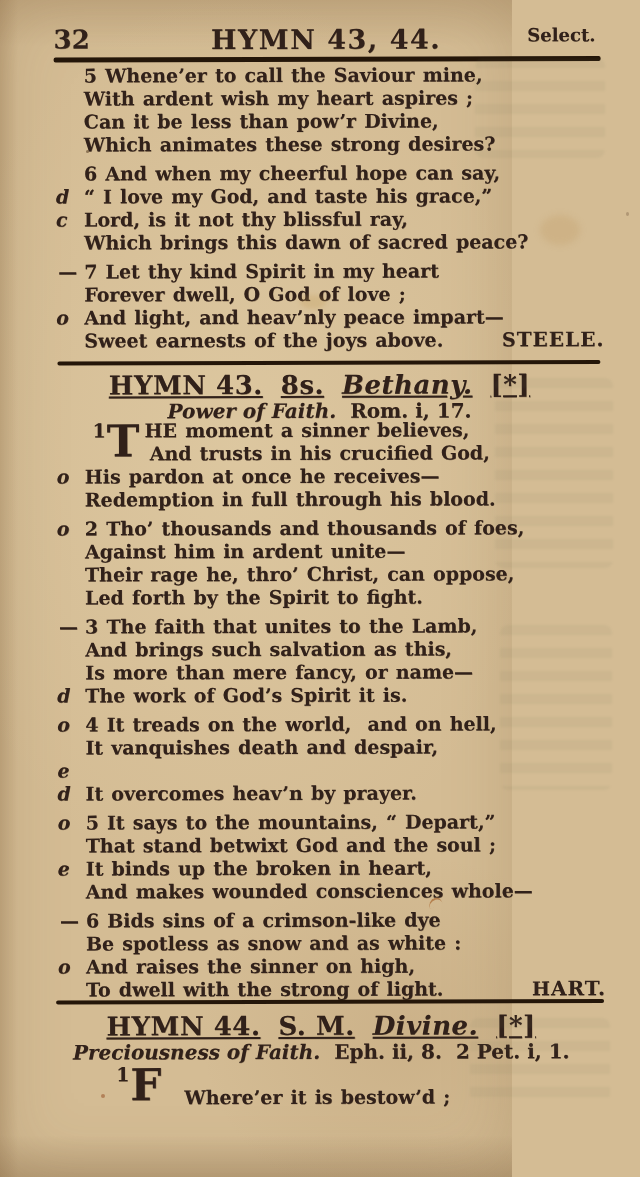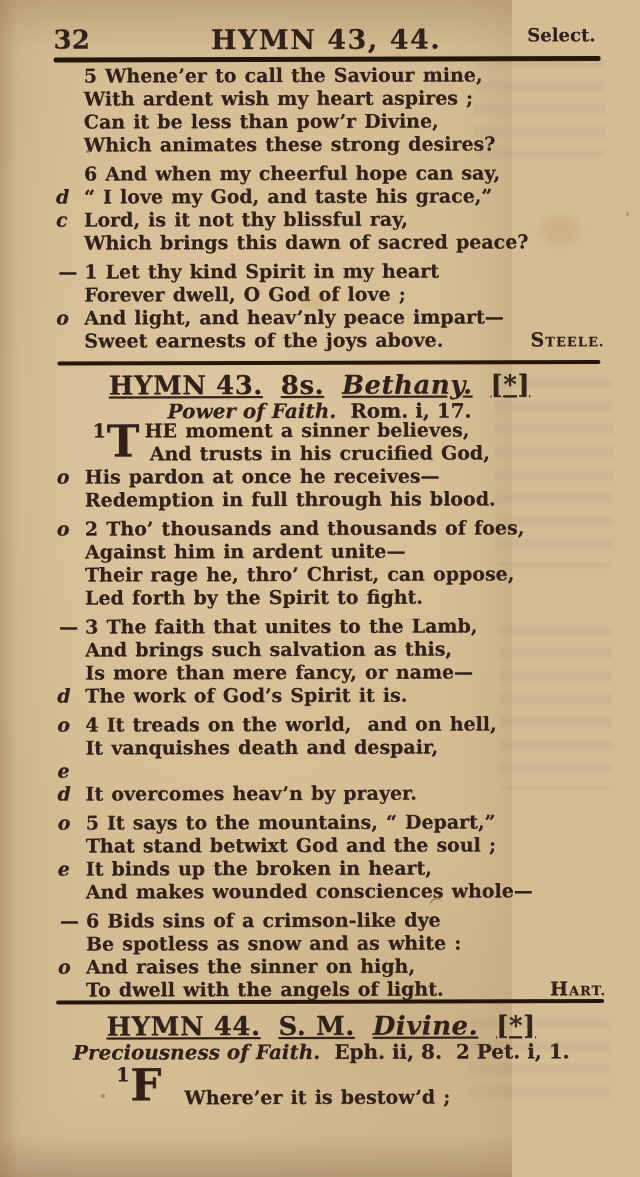--- a/index.html
+++ b/index.html
@@ -41,21 +41,21 @@
   
   section{position:absolute;left:55px;width:560px;}
   #contA{top:64px;}
   #h43body{top:419px;}
   #h44body{top:1063px;}
   .stanza + .stanza{margin-top:6px;}
   .line{position:relative;height:23px;line-height:23px;font-size:19px;font-weight:bold;
     white-space:pre;padding-left:30px;word-spacing:1.5px;}
   .mark{position:absolute;left:2px;top:0;width:26px;font-style:italic;font-weight:bold;}
   .mark.dash{font-style:normal;left:4px;letter-spacing:-1px;}
-  .attrib{position:absolute;right:10px;top:0;text-transform:uppercase;font-size:13px;letter-spacing:1px;}
+  .attrib{position:absolute;right:10px;top:0;text-transform:uppercase;font-size:20px;letter-spacing:1px;}
   .attrib::first-letter{font-size:19px;}
 
   
   .line-cap{padding-left:90px;}
   .line-cap2{padding-left:95px;}
   .vnum{position:absolute;left:38px;top:0;}
   .dropcap{position:absolute;left:52px;top:1px;font-size:44px;line-height:42px;font-weight:bold;}
   #h44body .line-cap{padding-left:112px;}
   #h44body .line-cap2{padding-left:128px;}
   #h44body .vnum{left:60px;}
@@ -113,21 +113,21 @@
           <div class="line"><span class="vtext">Can it be less than pow’r Divine,</span></div>
           <div class="line"><span class="vtext">Which animates these strong desires?</span></div>
         </div>
         <div class="stanza">
           <div class="line"><span class="vtext">6 And when my cheerful hope can say,</span></div>
           <div class="line"><span class="mark">d</span><span class="vtext">“ I love my God, and taste his grace,”</span></div>
           <div class="line"><span class="mark">c</span><span class="vtext">Lord, is it not thy blissful ray,</span></div>
           <div class="line"><span class="vtext">Which brings this dawn of sacred peace?</span></div>
         </div>
         <div class="stanza">
-          <div class="line"><span class="mark dash">—</span><span class="vtext">1 Let thy kind Spirit in my heart</span></div>
+          <div class="line"><span class="mark dash">—</span><span class="vtext">7 Let thy kind Spirit in my heart</span></div>
           <div class="line"><span class="vtext">Forever dwell, O God of love ;</span></div>
           <div class="line"><span class="mark">o</span><span class="vtext">And light, and heav’nly peace impart—</span></div>
           <div class="line"><span class="vtext">Sweet earnests of the joys above.</span><span class="attrib">Steele.</span></div>
         </div>
       </section>
 
     <div class="rule rule2"></div>
 
     <div class="hymn-head" id="h43head"><span>HYMN 43.</span><span>8s.</span><span class="it">Bethany.</span><span>[*]</span></div>
     <div class="hymn-sub" id="h43sub"><span class="it">Power of Faith.</span><span>Rom. i, 17.</span></div>
@@ -160,21 +160,21 @@
         <div class="stanza">
           <div class="line"><span class="mark">o</span><span class="vtext">5 It says to the mountains, “ Depart,”</span></div>
           <div class="line"><span class="vtext">That stand betwixt God and the soul ;</span></div>
           <div class="line"><span class="mark">e</span><span class="vtext">It binds up the broken in heart,</span></div>
           <div class="line"><span class="vtext">And makes wounded consciences whole—</span></div>
         </div>
         <div class="stanza">
           <div class="line"><span class="mark dash">—</span><span class="vtext">6 Bids sins of a crimson-like dye</span></div>
           <div class="line"><span class="vtext">Be spotless as snow and as white :</span></div>
           <div class="line"><span class="mark">o</span><span class="vtext">And raises the sinner on high,</span></div>
-          <div class="line"><span class="vtext">To dwell with the angels of light.</span><span class="attrib">Hart.</span></div>
+          <div class="line"><span class="vtext">To dwell with the strong of light.</span><span class="attrib">Hart.</span></div>
         </div>
       </section>
 
     <div class="rule rule3"></div>
 
     <div class="hymn-head" id="h44head"><span>HYMN 44.</span><span>S. M.</span><span class="it">Divine.</span><span>[*]</span></div>
     <div class="hymn-sub" id="h44sub"><span class="it">Preciousness of Faith.</span><span>Eph. ii, 8.</span><span>2 Pet. i, 1.</span></div>
 
     <section id="h44body">
         <div class="stanza">

